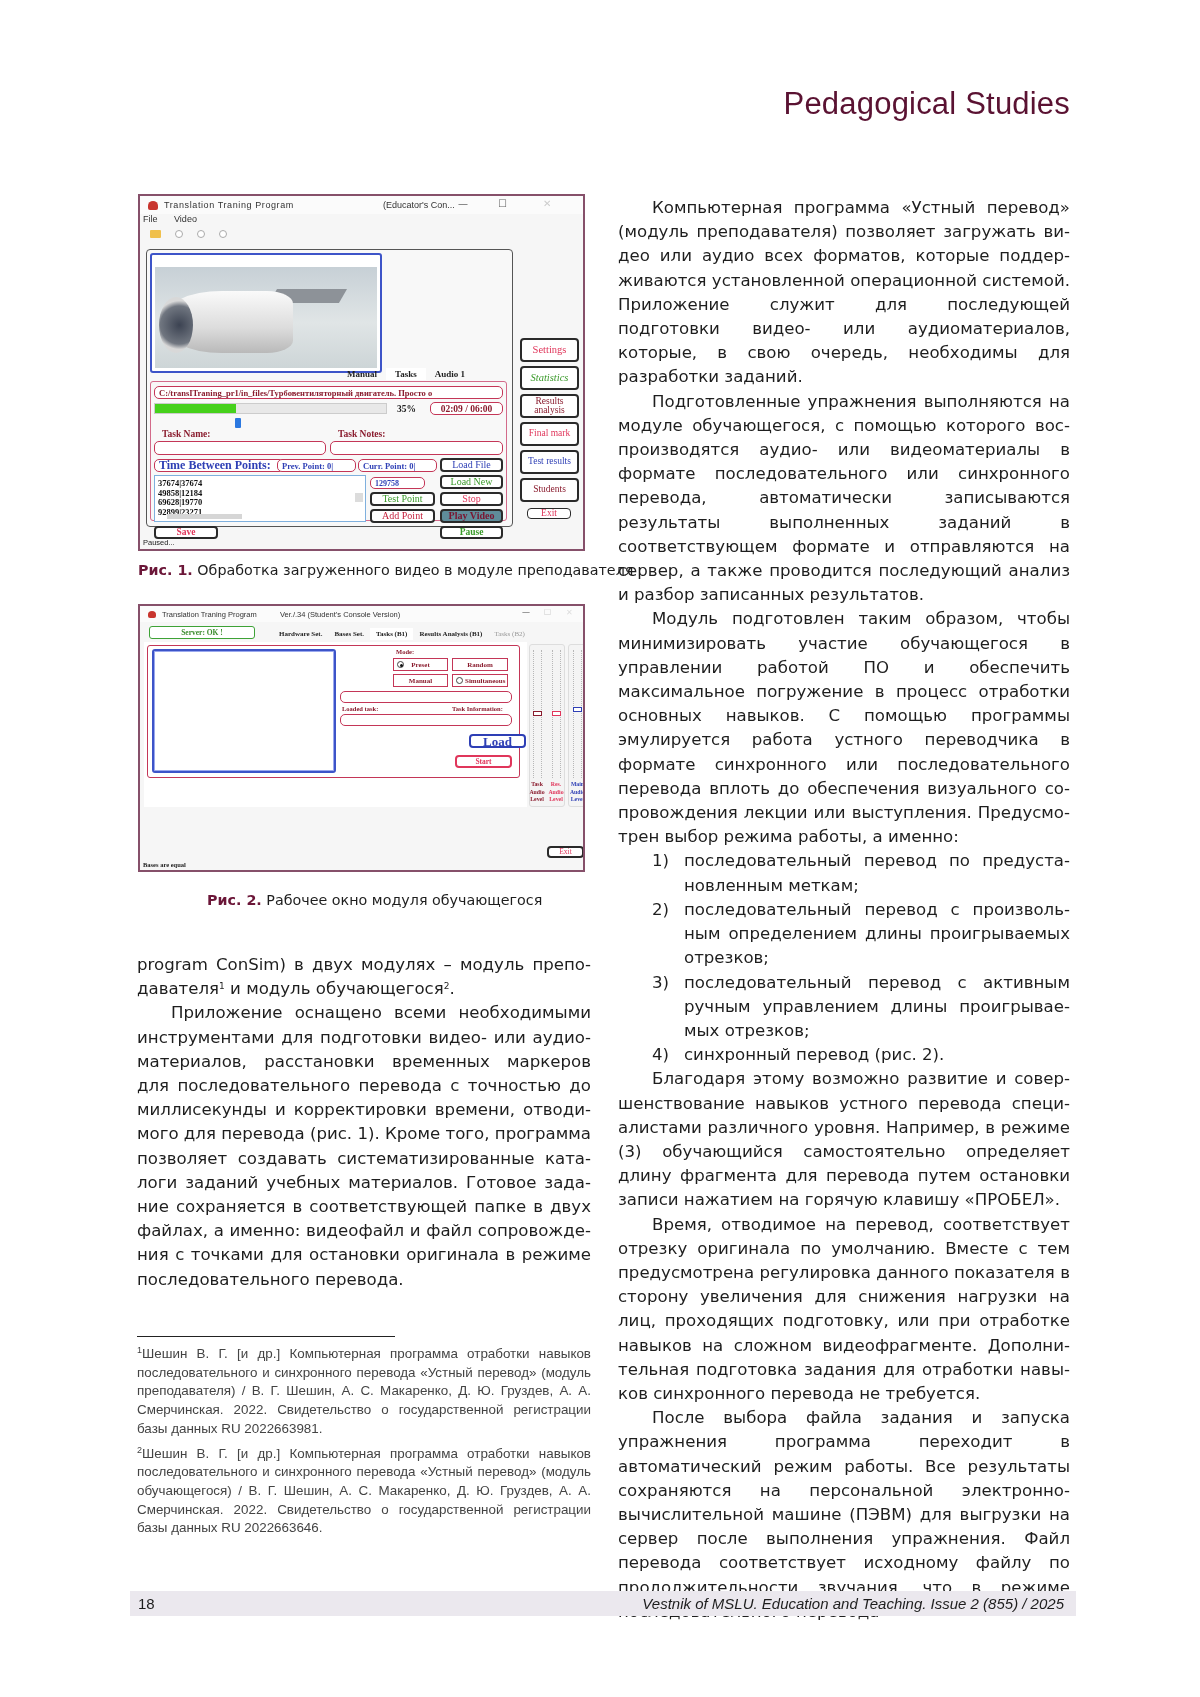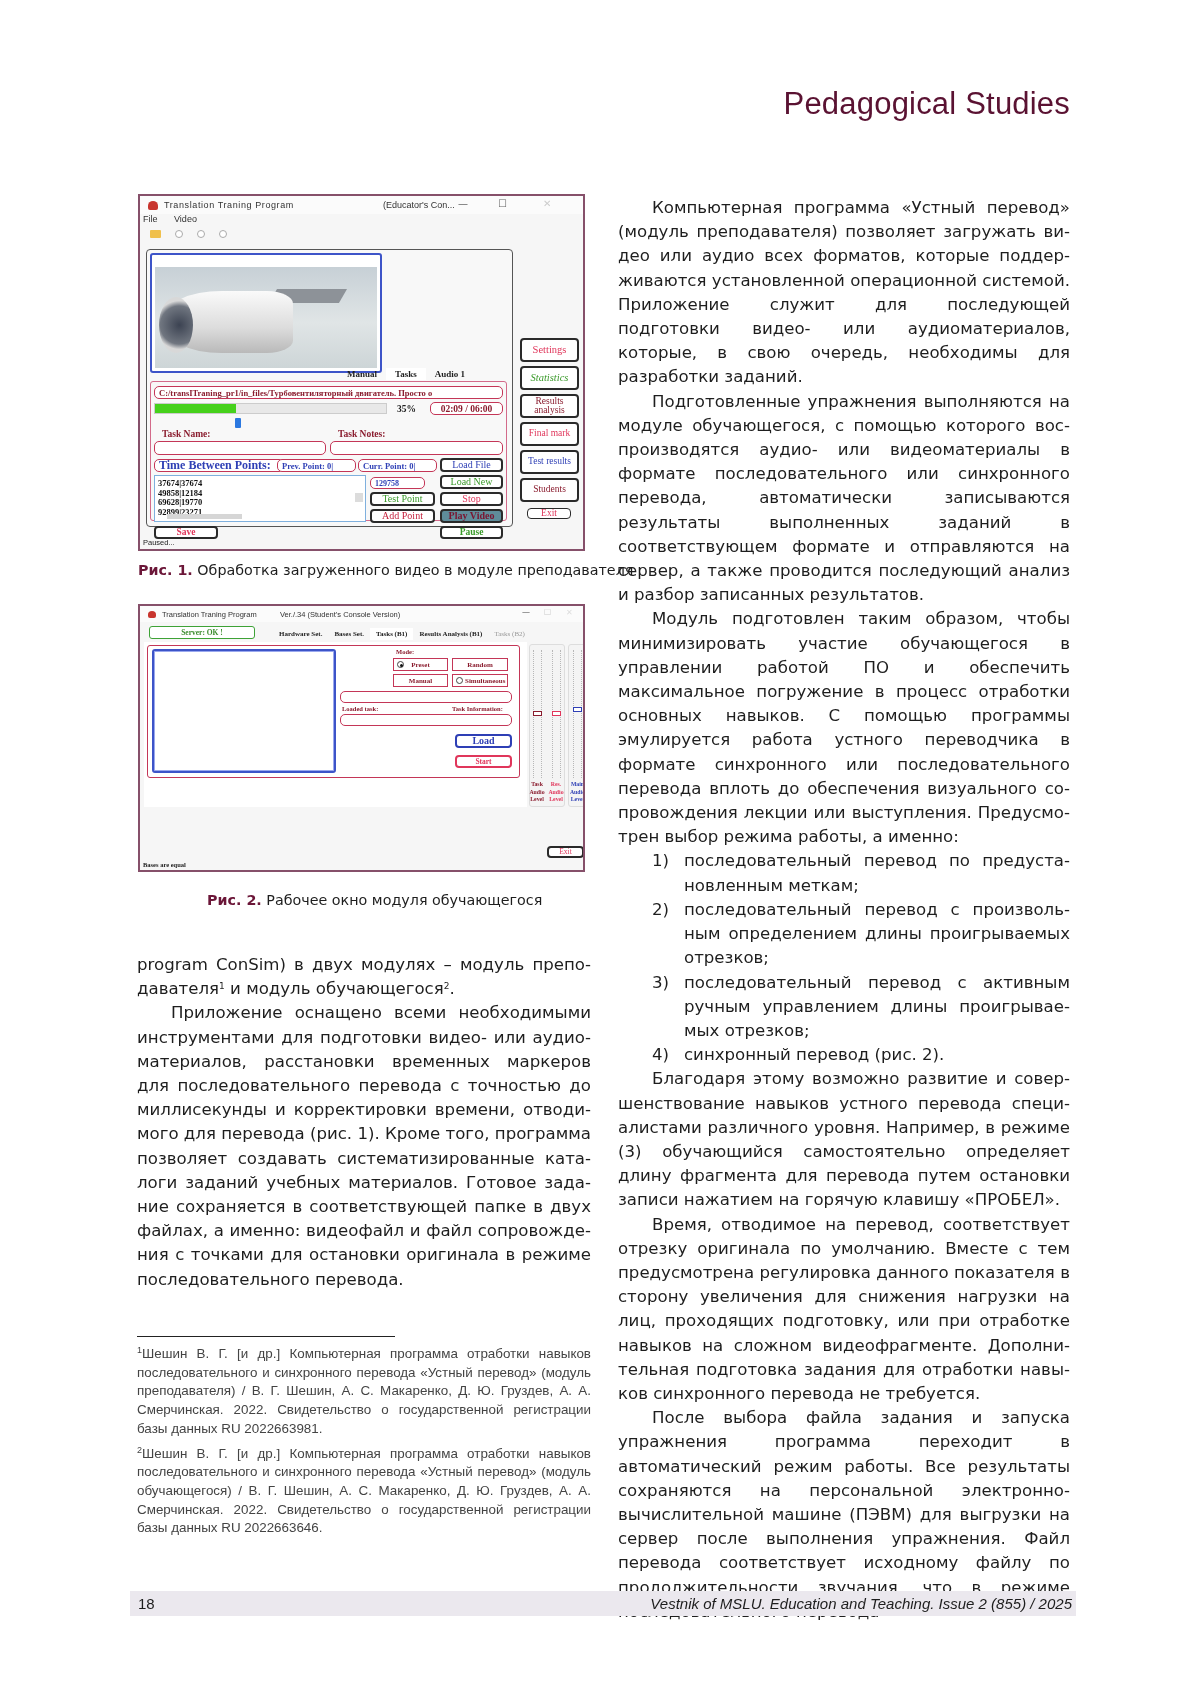--- a/index.html
+++ b/index.html
@@ -20,21 +20,21 @@
   ol.modes .txt { flex: 1; text-align: justify; }
 
   .caption { position: absolute; font-size: 14.3px; color: #1e1e1e; white-space: nowrap; }
   .caption .fig-label { color: #6b1638; font-weight: bold; }
 
   .fn-rule { position: absolute; left: 137px; top: 1336px; width: 258px; border-top: 1px solid #222; }
   .footnotes { position: absolute; left: 137px; top: 1345px; width: 454px; font-family: "Liberation Sans", sans-serif; font-size: 13.4px; line-height: 18.7px; color: #444; text-align: justify; }
   .footnotes p { margin-bottom: 6px; }
   sup { font-size: 9px; vertical-align: 5px; line-height: 0; }
 
-  .footer { position: absolute; left: 130px; top: 1591px; width: 946px; height: 25px; background: #ebe8ee; display: flex; justify-content: space-between; align-items: center; padding: 0 4px 0 8px; font-family: "Liberation Sans", sans-serif; font-size: 15px; color: #1e1e1e; }
+  .footer { position: absolute; left: 130px; top: 1591px; width: 946px; height: 25px; background: #ebe8ee; display: flex; justify-content: space-between; align-items: center; padding: 0 12px 0 8px; font-family: "Liberation Sans", sans-serif; font-size: 15px; color: #1e1e1e; }
   .footer .journal { font-style: italic; }
 
   
   .win { position: absolute; background: #f6f6f6; border: 2px solid #86506a; font-family: "Liberation Serif", serif; overflow: hidden; }
   .win .titlebar { position: absolute; left: 0; right: 0; top: 0; height: 18px; display: flex; align-items: center; font-family: "Liberation Sans", sans-serif; font-size: 9px; color: #333; background: #fbfbfb; }
   .app-icon { width: 10px; height: 9px; border-radius: 50% 50% 2px 2px; background: #c8352e; margin: 0 6px 0 8px; display: inline-block; }
   .wc { font-family: "DejaVu Sans", sans-serif; color: #666; position: absolute; top: 2px; font-size: 10px; }
   .pbtn { position: absolute; background: #fff; border: 2px solid #2a2a2a; border-radius: 4px; font-family: "Liberation Serif", serif; font-weight: bold; display: flex; align-items: center; justify-content: center; text-align: center; line-height: 1.0; }
   .field { position: absolute; background: #fff; border: 1.5px solid #c43657; border-radius: 5px; font-weight: bold; font-size: 9.5px; color: #8a1c2e; display: flex; align-items: center; padding-left: 4px; white-space: nowrap; overflow: hidden; }
   .lbl { position: absolute; font-weight: bold; font-size: 9.5px; color: #8a1c2e; white-space: nowrap; }
@@ -207,21 +207,21 @@
   <div class="mode-btn" style="left:312px; top:68px; width:56px; justify-content:flex-start; padding-left:12px;">
     <span class="radio"></span>
     <span>Simultaneous</span>
   </div>
 
   <div class="field" style="left:200px; top:85px; width:172px; height:12px;"></div>
   <div class="sm-lbl" style="left:202px; top:99px;">Loaded task:</div>
   <div class="sm-lbl" style="left:312px; top:99px;">Task Information:</div>
   <div class="field" style="left:200px; top:108px; width:172px; height:12px;"></div>
 
-  <div class="pbtn" style="left:315px; top:128px; width:57px; height:14px; border-color:#2e3fb5; color:#2e3fb5; font-size:10px;">Load</div>
+  <div class="pbtn" style="left:329px; top:128px; width:57px; height:14px; border-color:#2e3fb5; color:#2e3fb5; font-size:13px;">Load</div>
   <div class="pbtn" style="left:315px; top:149px; width:57px; height:13px; border-color:#e0365b; color:#e0365b; font-size:7.5px;">Start</div>
 
   <div class="meter-panel" style="left:389px; top:38px; width:36px; height:163px;"></div>
   <div class="meter-panel" style="left:428px; top:38px; width:19px; height:163px;"></div>
   <div class="meter-track" style="left:393px; top:44px; height:128px;"></div>
   <div class="meter-track" style="left:401px; top:44px; height:128px;"></div>
   <div class="meter-track" style="left:412px; top:44px; height:128px;"></div>
   <div class="meter-track" style="left:420px; top:44px; height:128px;"></div>
   <div class="meter-track" style="left:433px; top:44px; height:128px;"></div>
   <div class="meter-track" style="left:441px; top:44px; height:128px;"></div>

